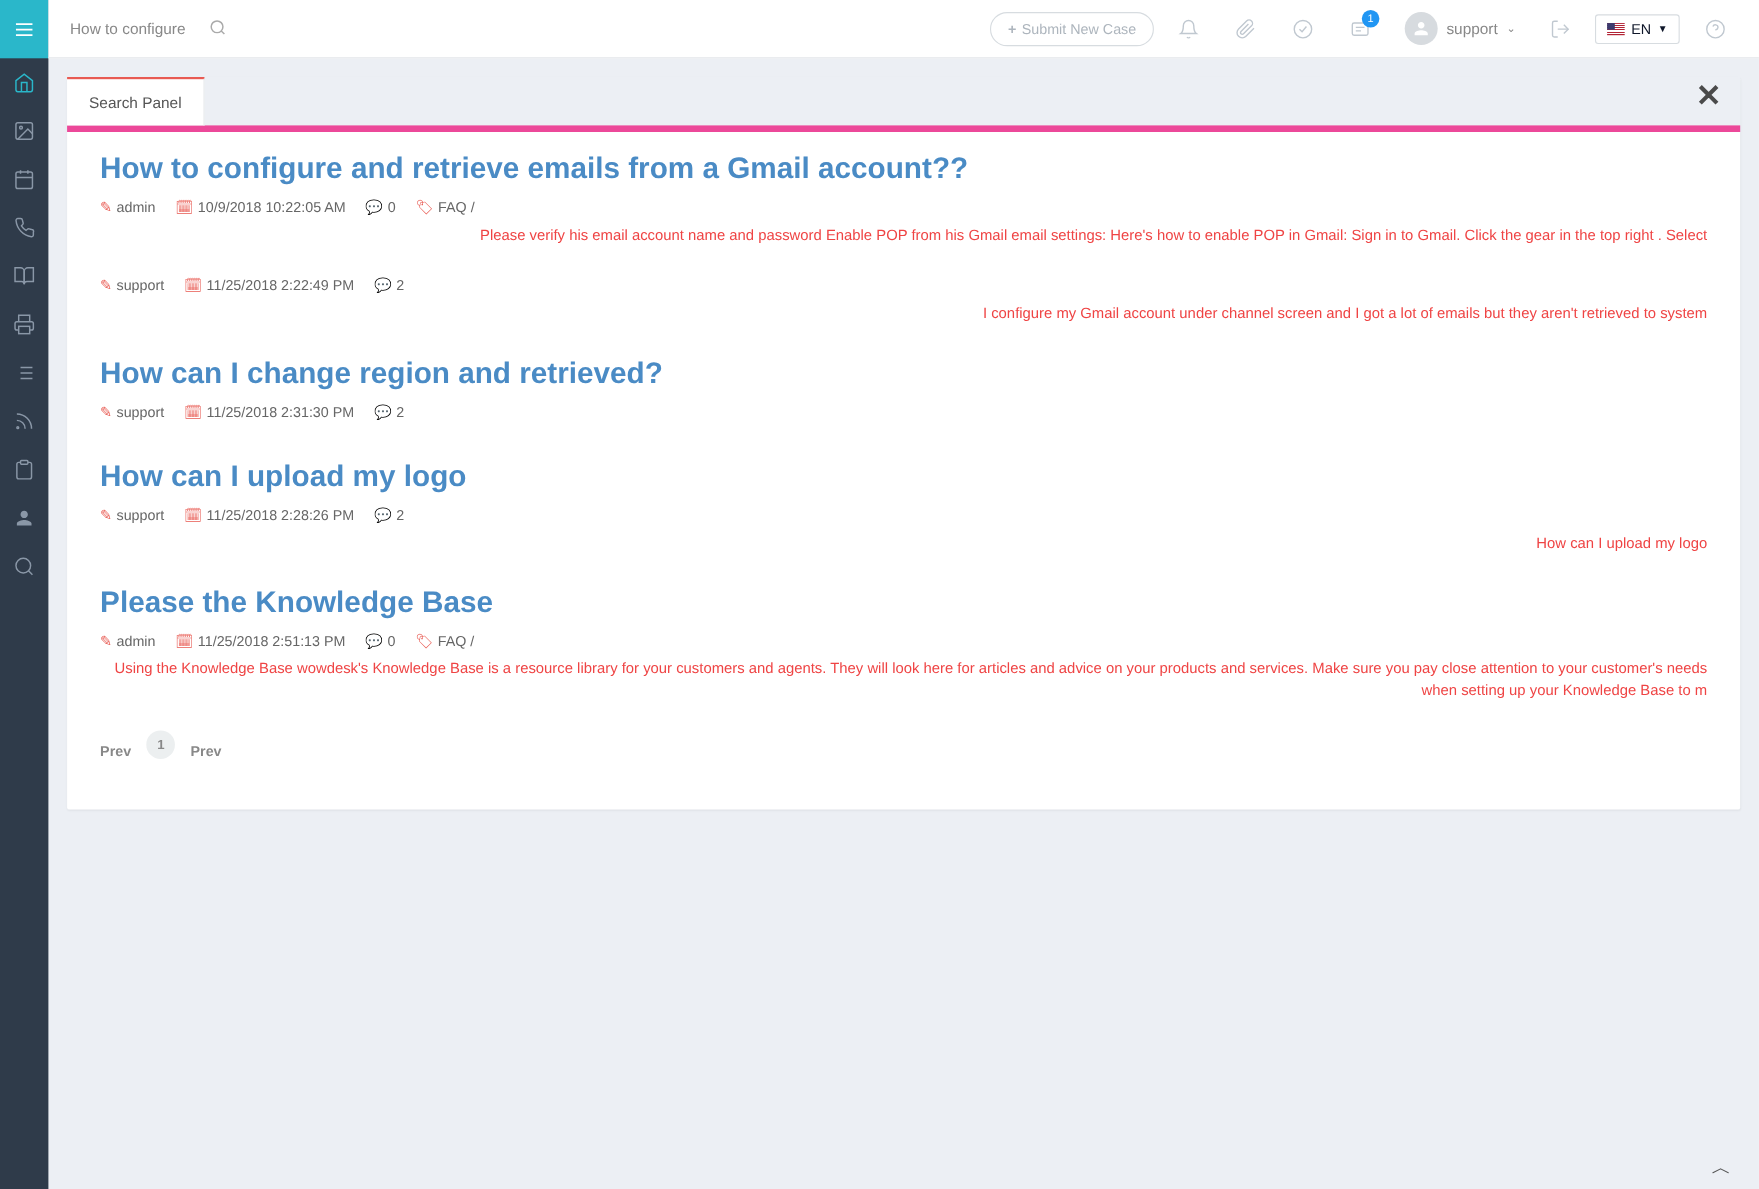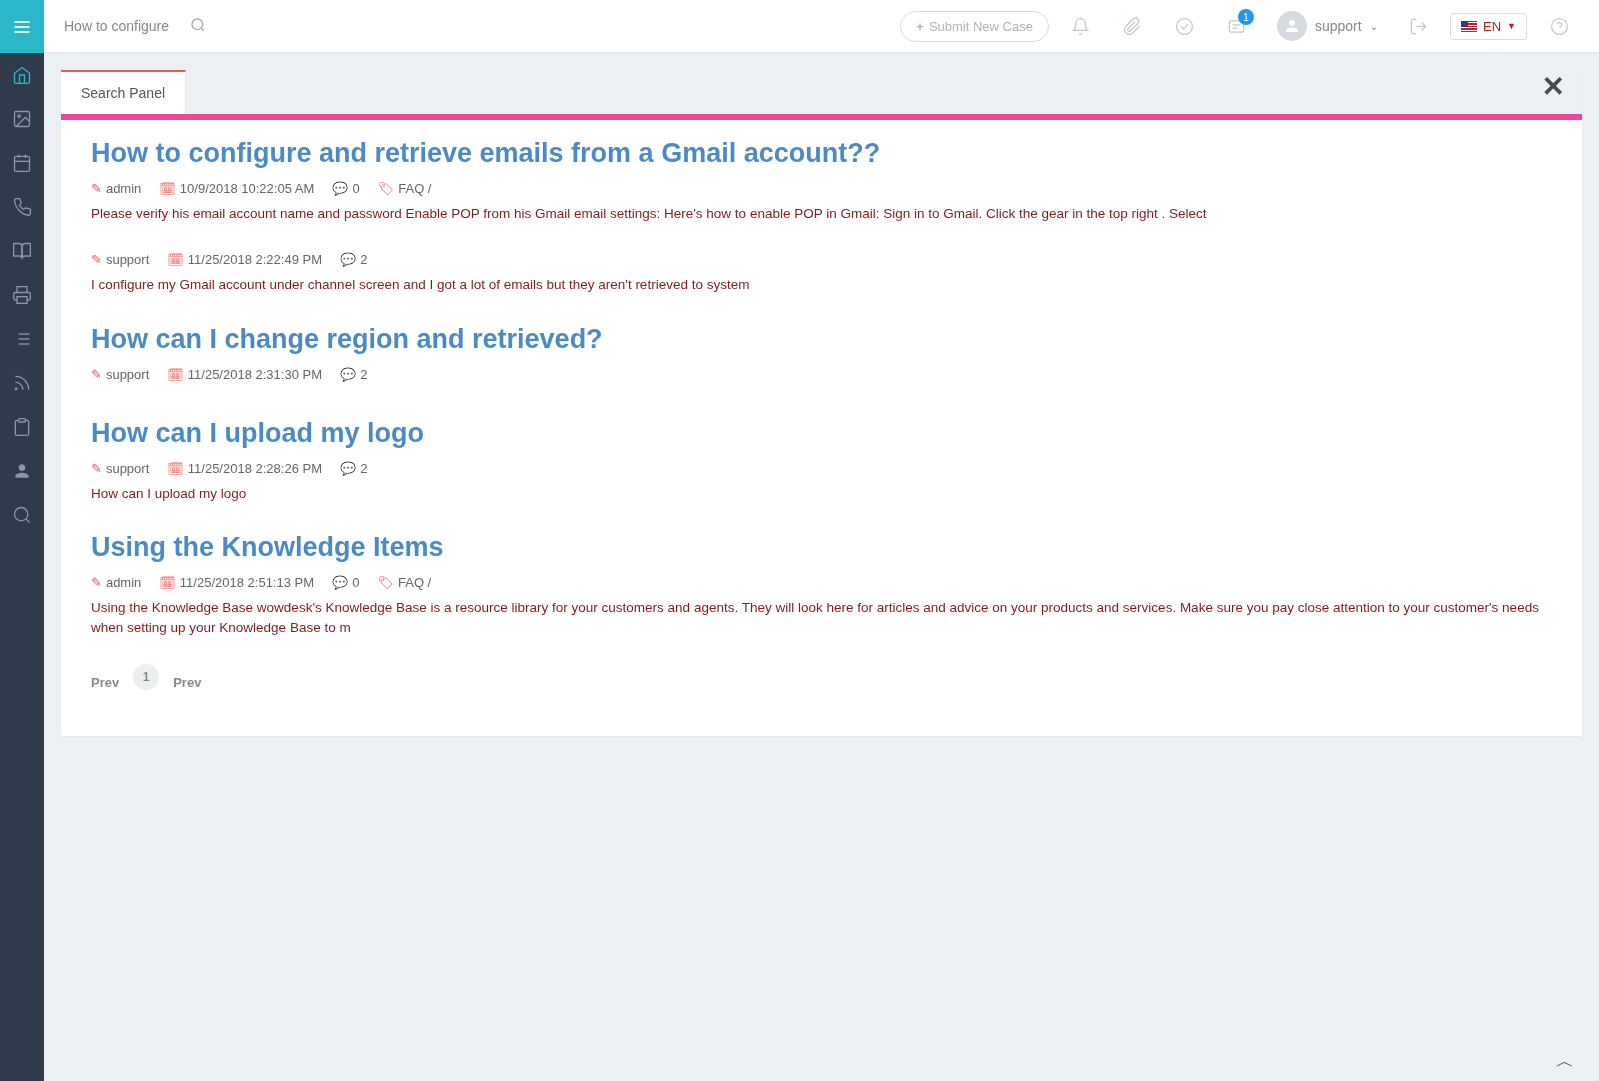--- a/index.html
+++ b/index.html
@@ -15,36 +15,36 @@
 .search-input { border: none; outline: none; font-size: 14px; color: #888; width: 108px; }
 .search-btn { background: none; border: none; cursor: pointer; color: #aaa; padding: 6px; }
 .topbar-spacer { flex: 1; }
 .submit-case { border: 1px solid #d7dce0; border-radius: 18px; padding: 7px 15px; background: #fff; color: #adb5bd; font-size: 13px; cursor: pointer; display: flex; align-items: center; gap: 5px; }
 .top-icon { width: 40px; height: 40px; display: flex; align-items: center; justify-content: center; color: #c0c8d0; cursor: pointer; position: relative; }
 .top-icon svg { width: 19px; height: 19px; }
 .badge { position: absolute; top: 3px; right: 3px; background: #2196f3; color: #fff; border-radius: 50%; width: 16px; height: 16px; font-size: 10px; display: flex; align-items: center; justify-content: center; }
 .user-block { display: flex; align-items: center; gap: 8px; cursor: pointer; color: #888; font-size: 14px; margin: 0 8px; }
 .avatar { width: 30px; height: 30px; border-radius: 50%; background: #d7dbdf; display: flex; align-items: center; justify-content: center; }
 .avatar svg { width: 18px; height: 18px; fill: #fff; }
-.lang-btn { border: 1px solid #d7dce0; border-radius: 3px; padding: 5px 10px; background: #fff; font-size: 13px; display: flex; align-items: center; gap: 6px; cursor: pointer; color: #b91c1c; }
+.lang-btn { border: 1px solid #d7dce0; border-radius: 3px; padding: 5px 10px; background: #fff; font-size: 13px; display: flex; align-items: center; gap: 6px; cursor: pointer; color: #0f172a; }
 .flag { width: 16px; height: 11px; background: linear-gradient(to bottom, #b22234 0%, #b22234 7.7%, #fff 7.7%, #fff 15.4%, #b22234 15.4%, #b22234 23.1%, #fff 23.1%, #fff 30.8%, #b22234 30.8%, #b22234 38.5%, #fff 38.5%, #fff 46.2%, #b22234 46.2%, #b22234 53.8%, #fff 53.8%, #fff 61.5%, #b22234 61.5%, #b22234 69.2%, #fff 69.2%, #fff 76.9%, #b22234 76.9%, #b22234 84.6%, #fff 84.6%, #fff 92.3%, #b22234 92.3%); position: relative; }
 .flag::before { content: ''; position: absolute; top: 0; left: 0; width: 7px; height: 6px; background: #3c3b6e; }
 .content { flex: 1; padding: 17px; position: relative; overflow-y: auto; }
 .panel { background: #fff; border-radius: 2px; box-shadow: 0 1px 2px rgba(0,0,0,0.05); padding-bottom: 30px; }
 .close-btn { position: absolute; top: 17px; right: 34px; font-size: 28px; color: #4a4a4a; cursor: pointer; font-weight: bold; z-index: 10; }
 .tabs { border-bottom: 6px solid #ec4899; background: #eceff4; display: flex; }
 .tab { padding: 13px 20px; font-size: 14px; color: #555; cursor: pointer; background: #fff; border-top: 2px solid #e85a52; border-right: 1px solid #e5e8eb; }
 .results-header { padding: 22px 30px 14px; font-size: 14.5px; color: #555; border-bottom: 1px solid #eceff0; margin: 0 0; }
 .results-header .query { color: #e85a52; font-weight: 600; text-transform: uppercase; }
 .result { padding: 18px 30px 10px; }
 .result-title { color: #4a8bc5; font-size: 27px; font-weight: 700; margin-bottom: 12px; cursor: pointer; }
 .result-meta { display: flex; gap: 18px; font-size: 13px; color: #666; margin-bottom: 8px; align-items: center; flex-wrap: wrap; }
 .meta-item { display: flex; align-items: center; gap: 4px; }
 .meta-icon { color: #e85a52; font-size: 13px; }
-.result-snippet { font-size: 13.5px; color: #7f1d1d; line-height: 1.5; }
+.result-snippet { font-size: 13.5px; color: #ef4444; line-height: 1.5; text-align: right; }
 .pagination { display: flex; align-items: flex-end; gap: 14px; padding: 16px 30px; font-size: 13px; color: #888; font-weight: bold; }
 .page-num { width: 26px; height: 26px; border-radius: 50%; background: #eceff0; display: flex; align-items: center; justify-content: center; font-size: 12px; color: #888; }
 .pag-link { cursor: pointer; }
 .scroll-top { position: absolute; bottom: 8px; right: 25px; color: #555; cursor: pointer; font-size: 18px; }
 </style>
 </head>
 <body>
 
 <div class="app">
   <div class="sidebar">
@@ -235,21 +235,21 @@
             <div class="result">
               <div class="result-title">How can I upload my logo</div>
               <div class="result-meta">
                 <span class="meta-item"><span class="meta-icon">✎</span>support</span>
                 <span class="meta-item"><span class="meta-icon">🗓</span>11/25/2018 2:28:26 PM</span>
                 <span class="meta-item"><span class="meta-icon">💬</span>2</span>
               </div>
               <div class="result-snippet">How can I upload my logo</div>
             </div>
             <div class="result">
-              <div class="result-title">Using the Knowledge Items</div>
+              <div class="result-title">Please the Knowledge Base</div>
               <div class="result-meta">
                 <span class="meta-item"><span class="meta-icon">✎</span>admin</span>
                 <span class="meta-item"><span class="meta-icon">🗓</span>11/25/2018 2:51:13 PM</span>
                 <span class="meta-item"><span class="meta-icon">💬</span>0</span>
                 <span class="meta-item"><span class="meta-icon">🏷</span>FAQ /</span>
               </div>
               <div class="result-snippet">Using the Knowledge Base wowdesk's Knowledge Base is a resource library for your customers and agents. They will look here for articles and advice on your products and services. Make sure you pay close attention to your customer's needs when setting up your Knowledge Base to m</div>
             </div>
           </div>
         <div class="pagination">

